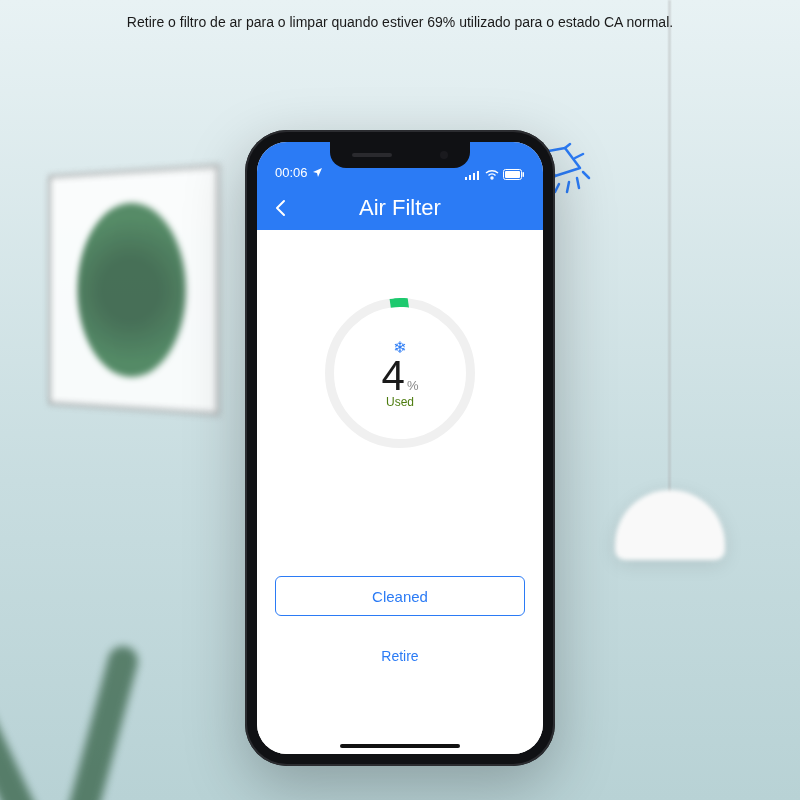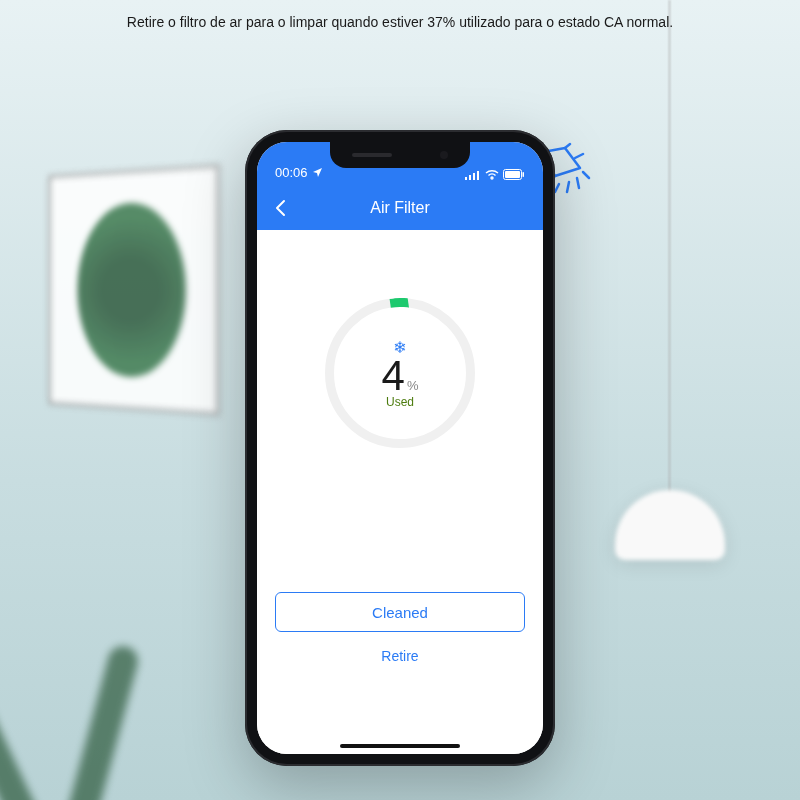--- a/index.html
+++ b/index.html
@@ -25,34 +25,34 @@
 .notch .spk{width:40px;height:4px;background:#2a2a2e;border-radius:2px}
 .notch .cam{width:8px;height:8px;background:#1a1a1e;border-radius:50%;margin-left:18px}
 
 .statusbar{height:44px;background:#2b7bf5;display:flex;align-items:flex-end;justify-content:space-between;padding:0 18px 6px;color:#fff;font-size:13px;font-weight:500}
 .sb-left{display:flex;align-items:center;gap:4px}
 .sb-right{display:flex;align-items:center;gap:4px}
 .sb-right svg{display:block}
 
 .nav{height:44px;background:#2b7bf5;display:flex;align-items:center;justify-content:center;position:relative;color:#fff}
 .back{position:absolute;left:14px;top:50%;transform:translateY(-50%);width:20px;height:20px}
-.nav-title{font-size:16px;font-weight:500}
+.nav-title{font-size:22px;font-weight:500}
 
 .content{position:absolute;top:88px;bottom:0;left:0;right:0;background:#fff;display:flex;flex-direction:column;align-items:center}
 .gauge-wrap{margin-top:68px;width:150px;height:150px;position:relative}
 .gauge-track{position:absolute;inset:0;border-radius:50%;border:9px solid #f0f0f0}
 .gauge-prog{position:absolute;inset:0;border-radius:50%;border:9px solid transparent;border-top-color:#1dc96e;transform:rotate(-8deg);clip-path:polygon(50% 0,62% 0,62% 50%,50% 50%)}
 .gauge-center{position:absolute;inset:0;display:flex;flex-direction:column;align-items:center;justify-content:center}
 .snow{color:#2b7bf5;font-size:16px;margin-bottom:-2px}
 .value-row{display:flex;align-items:baseline;gap:2px}
 .value{font-size:42px;font-weight:400;color:#1a1a1a;line-height:1}
 .pct{font-size:13px;color:#888}
 .used{font-size:12px;color:#4d7c0f;margin-top:-2px}
 
-.btn-area{position:absolute;bottom:90px;left:18px;right:18px;display:flex;flex-direction:column;align-items:center;gap:16px}
+.btn-area{position:absolute;bottom:90px;left:18px;right:18px;display:flex;flex-direction:column;align-items:center;gap:32px}
 .btn-cleaned{width:100%;height:40px;border:1px solid #2b7bf5;border-radius:6px;background:#fff;color:#2b7bf5;font-size:15px;display:flex;align-items:center;justify-content:center;cursor:pointer}
 .btn-guide{color:#2b7bf5;font-size:14px;cursor:pointer}
 .home-ind{position:absolute;bottom:6px;left:50%;transform:translateX(-50%);width:120px;height:4px;background:#111;border-radius:2px}
 </style>
 </head>
 <body>
 
 <div class="canvas">
 
   <div class="wall-frame">
@@ -69,21 +69,21 @@
       <path d="M40 8 L45 4"></path>
       <path d="M50 18 L58 14"></path>
       <line x1="34" y1="44" x2="30" y2="52"></line>
       <line x1="44" y1="42" x2="42" y2="52"></line>
       <line x1="52" y1="38" x2="54" y2="48"></line>
       <line x1="58" y1="32" x2="64" y2="38"></line>
     </g>
   </svg>
 
   <div class="headline">
-    <p>Retire o filtro de ar para o limpar quando estiver 37% utilizado para o estado CA normal.</p>
+    <p>Retire o filtro de ar para o limpar quando estiver 69% utilizado para o estado CA normal.</p>
   </div>
 
   <div class="phone">
     <div class="screen">
       <div class="notch">
           <div class="spk"></div>
           <div class="cam"></div>
         </div>
 
       <div class="statusbar">

